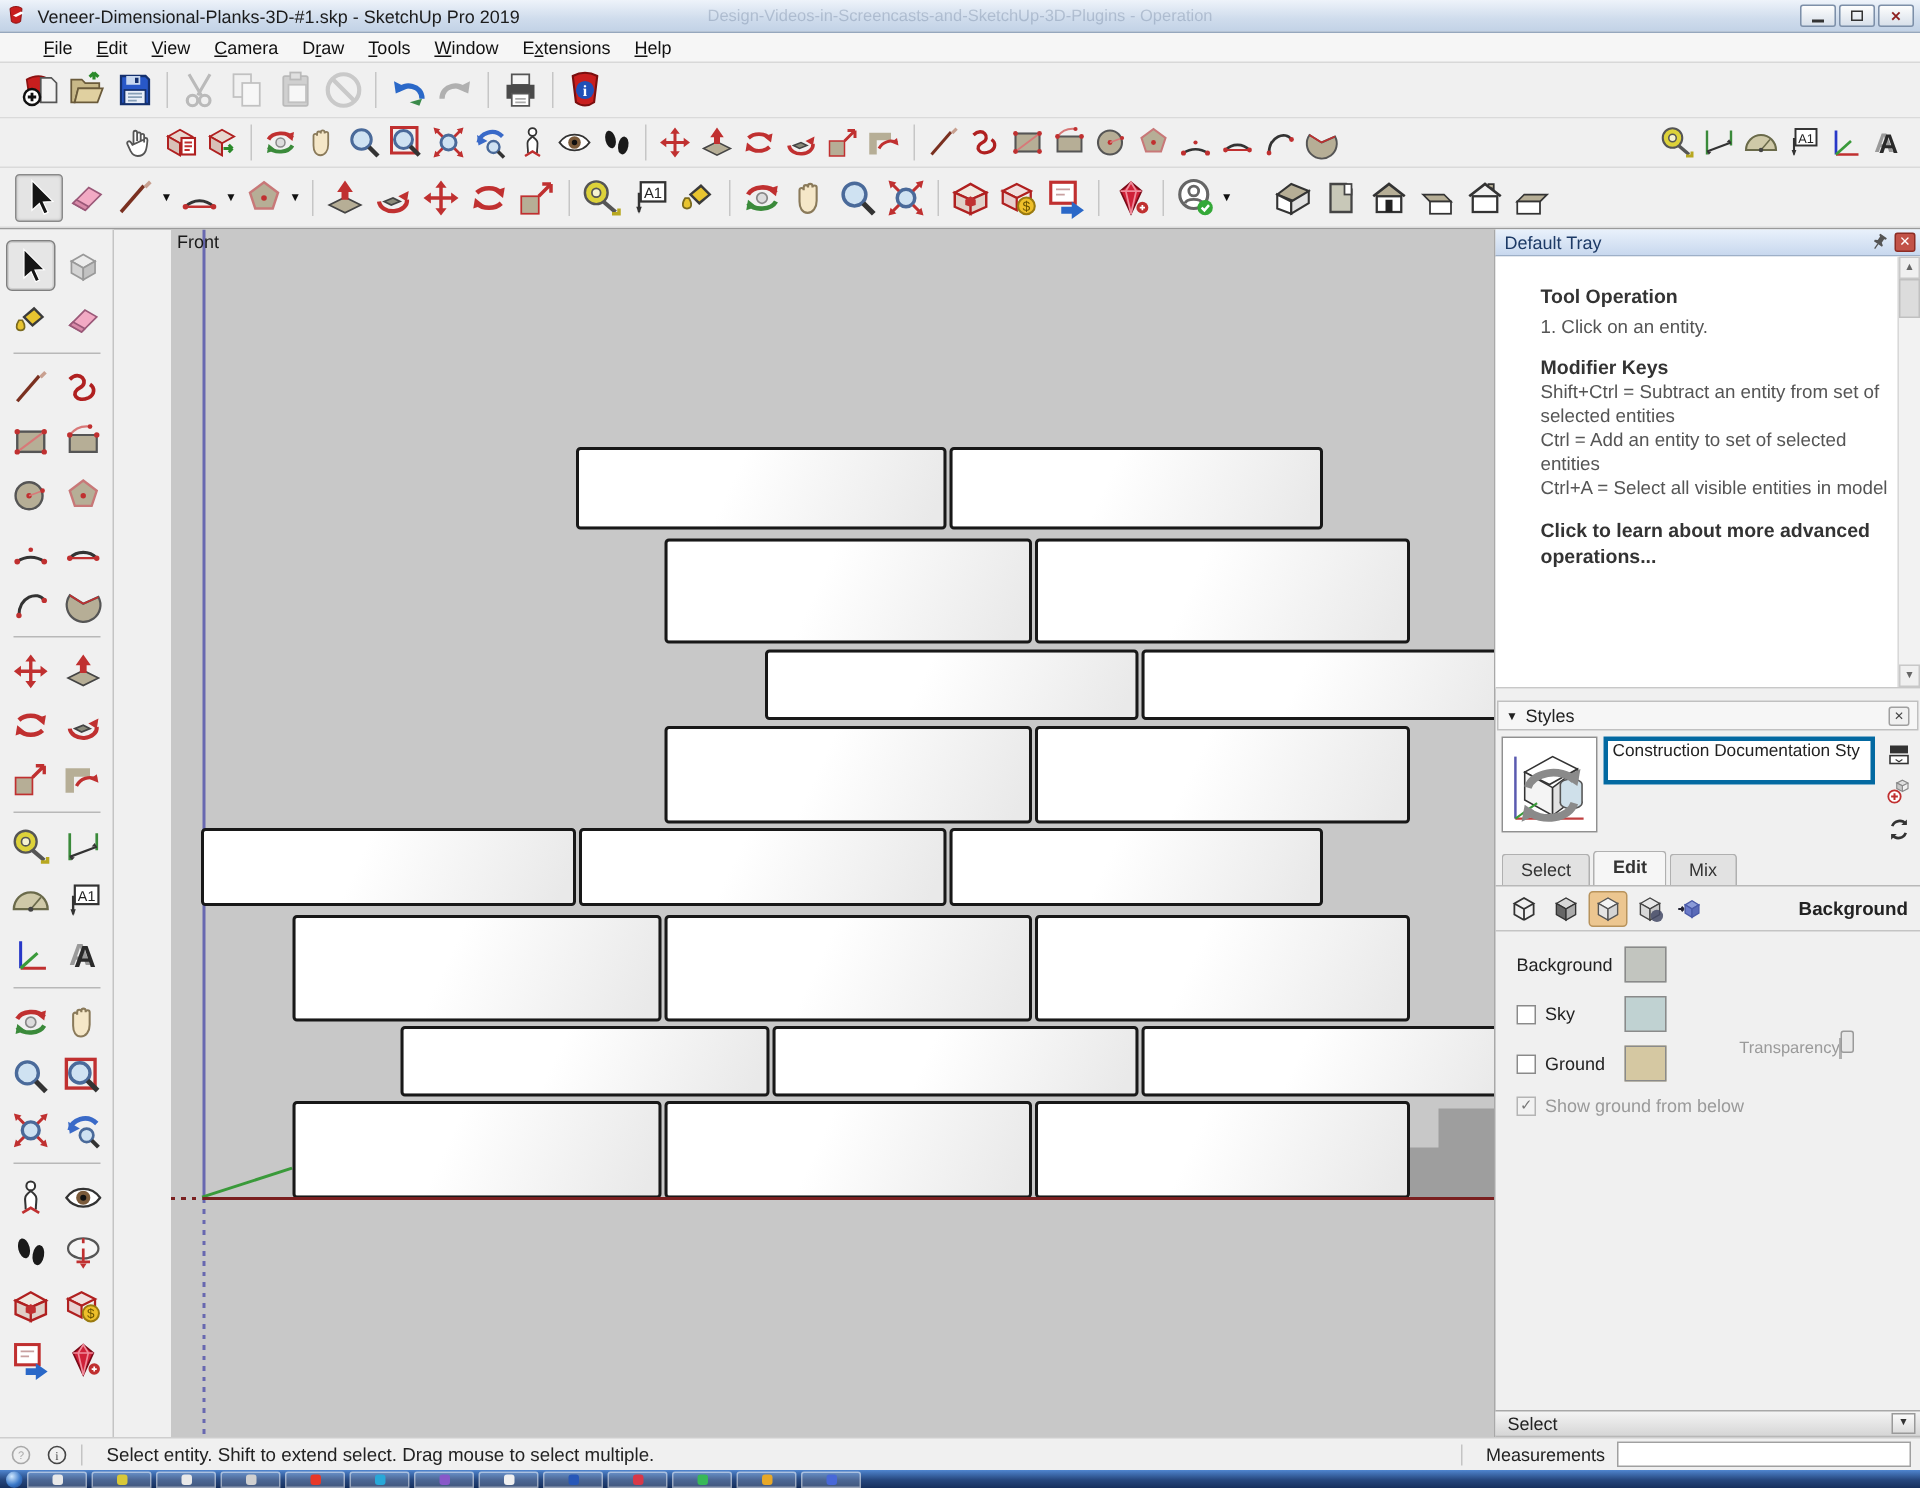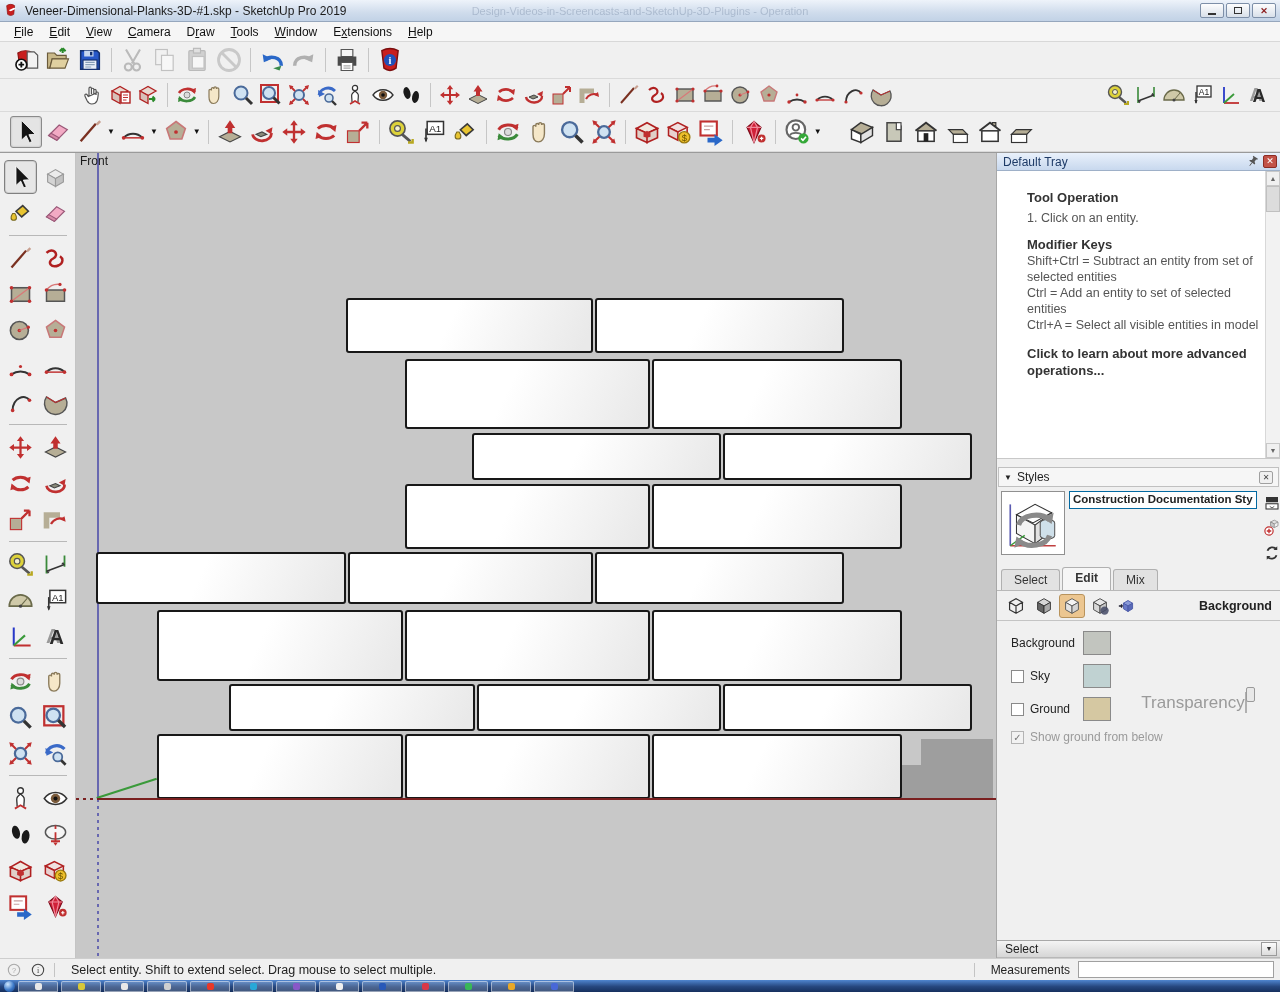--- a/index.html
+++ b/index.html
@@ -12,21 +12,21 @@
   .titlebar .t-title { margin-left:5px; color:#1c1c1c; }
   .ghost-title { position:absolute; left:0; right:0; text-align:center; color:#5a6e8c; opacity:.30; font-size:11px; pointer-events:none; }
   .winbtns { margin-left:auto; display:flex; gap:2px; z-index:2; }
   .winbtn { width:24px; height:15px; border:1px solid #7d8fa8; background:linear-gradient(#fdfdfd,#d8e0ea);
     display:flex; align-items:center; justify-content:center; font-size:9px; color:#333; border-radius:2px; }
   .winbtn.close { color:#8c1d1d; font-weight:bold; }
   .minglyph { width:8px; height:2px; background:#333; margin-top:6px; }
   .maxglyph { width:8px; height:7px; border:1.5px solid #333; }
 
   
-  .menubar { height:20px; background:#f6f6f6; border-bottom:1px solid #d8d8d8; display:flex; align-items:center; padding-left:6px; }
+  .menubar { height:20px; background:#f6f6f6; border-bottom:1px solid #d8d8d8; display:flex; align-items:center; padding-left:21px; }
   .menuitem { padding:2px 8px; color:#111; }
   .menuitem u { text-decoration:underline; }
 
   
   .tb { display:flex; align-items:center; background:#f0f0f0; border-bottom:1px solid #dadada; }
   .tb1 { height:37px; padding-left:10px; }
   .tb2 { height:33px; padding-left:78px; padding-right:8px; }
   .tb3 { height:40px; padding-left:10px; }
   .tbtn { display:flex; align-items:center; justify-content:center; border:1px solid transparent; border-radius:3px; padding:1px; }
   .tbtn.active { border:1px solid #8a8a8a; background:#e4e4e4; box-shadow:inset 0 0 2px #aaa; }
@@ -36,21 +36,21 @@
   .tcaret { font-size:8px; color:#111; margin:0 2px 0 1px; }
 
   
   .main { display:flex; height:806px; border-top:1px solid #9a9a9a; }
   .leftbar { width:76px; background:#f0f0f0; border-right:1px solid #c4c4c4; display:flex; flex-wrap:wrap;
     align-content:flex-start; justify-content:center; padding-top:6px; }
   .lbtn { width:33px; height:34px; display:flex; align-items:center; justify-content:center; border:1px solid transparent; border-radius:4px; margin:1px; }
   .lbtn.active { border:1px solid #808080; background:#e6e6e6; box-shadow:0 0 0 1px #cfcfcf inset; }
   .lhr { width:58px; height:1px; background:#b8b8b8; margin:4px 0; }
 
-  .viewport { flex:1; position:relative; background:#c8c8c8; overflow:hidden; }
+  .viewport { flex:1; position:relative; background:#c8c8c8; overflow:hidden;margin-left:38px; }
   .front-label { position:absolute; left:4px; top:1px; color:#1a1a1a; z-index:5; }
   .plank { position:absolute; border:2px solid #181818; border-radius:3px;
     background:linear-gradient(115deg,#ffffff 42%,#e9e9e9 96%); z-index:3; }
   .shadow { position:absolute; background:#9e9e9e; z-index:2; }
   .axis { position:absolute; z-index:1; }
 
   
   .tray { width:284px; background:#f0f0f0; border-left:1px solid #a8a8a8; display:flex; flex-direction:column; }
   .tray-header { height:18px; background:linear-gradient(#e9f1fb,#c8d8ee); border-bottom:1px solid #9eb0c8;
     display:flex; align-items:center; padding:0 3px 0 6px; color:#1d3a66; }
@@ -65,39 +65,39 @@
   .sbar { width:15px; background:#f2f2f2; border-left:1px solid #d8d8d8; display:flex; flex-direction:column; }
   .sbtn { height:15px; border:1px solid #c8c8c8; background:#f0f0f0; font-size:7px; color:#666; text-align:center; line-height:13px; }
   .sthumb { height:26px; background:#dcdcdc; border:1px solid #c0c0c0; }
   .trayspacer8 { height:8px; }
   .sec-header { height:20px; display:flex; align-items:center; background:#f6f6f6; border:1px solid #c0c0c0; margin:0 1px; padding:0 5px; }
   .sec-header .arr { font-size:8px; margin-right:5px; }
   .sec-x { margin-left:auto; width:14px; height:13px; border:1px solid #a0a0a0; background:#f0f0f0; font-size:8px; line-height:11px; text-align:center; color:#444; border-radius:2px; }
   .styles-body { height:80px; display:flex; padding:4px 2px 4px 4px; gap:4px; }
   .style-thumb { width:64px; height:64px; background:#fff; border:1px solid #909090; }
   .style-mid { flex:1; display:flex; flex-direction:column; gap:3px; }
-  .style-name { height:18px; background:#fff; border:1px solid #0369a1; padding:1px 3px; white-space:nowrap; overflow:hidden; font-size:11.5px;font-weight:bold; }
+  .style-name { height:32px; background:#fff; border:3px solid #0369a1; padding:1px 3px; white-space:nowrap; overflow:hidden; font-size:11.5px; }
   .style-desc { flex:1; background:#fff; border:1px solid #a8a8a8; padding:2px 3px; font-size:11.5px; line-height:1.25; }
   .style-side { width:24px; display:flex; flex-direction:column; align-items:center; gap:3px; padding-top:1px; }
   .tabs { display:flex; align-items:flex-end; height:24px; padding-left:4px; border-bottom:1px solid #b8b8b8; }
   .tab { padding:3px 12px; border:1px solid #b0b0b0; border-bottom:none; background:#e2e2e2; margin-right:2px;
     border-radius:3px 3px 0 0; color:#333; }
   .tab.active { background:#f6f6f6; font-weight:bold; padding-bottom:5px; }
   .editbar { height:30px; display:flex; align-items:center; padding:0 8px 0 6px; border-bottom:1px solid #c4c4c4; }
   .editbar .pane-label { margin-left:auto; font-weight:bold; font-size:12.5px; }
   .ebtn { width:26px; height:24px; display:flex; align-items:center; justify-content:center; border:1px solid transparent; border-radius:3px; margin-right:2px; }
   .ebtn.active { background:#ecc690; border:1px solid #b8935c; }
   .settings { padding:10px 10px 0 14px; }
   .srow { display:flex; align-items:center; margin-bottom:9px; position:relative; }
   .srow .lbl { width:72px; }
   .swatch { width:28px; height:24px; border:1px solid #8a8a8a; }
   .cb { width:13px; height:13px; border:1px solid #8a8a8a; background:#fff; margin-right:6px; font-size:10px; line-height:11px; text-align:center; color:#777; }
   .cb.dis { background:#f2f2f2; border-color:#b4b4b4; }
   .gray { color:#9a9a9a; }
-  .transp { position:absolute; left:128px; top:-4px; width:110px; text-align:center; color:#9a9a9a; font-size:17px; }
+  .transp { position:absolute; left:128px; top:-4px; width:110px; text-align:center; color:#9a9a9a; font-size:11px; }
   .slider-track { margin-top:5px; height:3px; background:#c8c8c8; border:1px solid #b0b0b0; position:relative; }
   .slider-thumb { position:absolute; left:45%; top:-6px; width:9px; height:15px; background:#e8e8e8; border:1px solid #9a9a9a; border-radius:2px; }
   .tray-bottom { margin-top:auto; }
   .select-bar { height:18px; background:linear-gradient(#f4f4f4,#d6d6d6); border-top:1px solid #a8a8a8; border-bottom:1px solid #b8b8b8;
     display:flex; align-items:center; padding:0 3px 0 8px; }
   .combo-btn { margin-left:auto; width:16px; height:14px; border:1px solid #9a9a9a; background:linear-gradient(#fbfbfb,#dcdcdc);
     font-size:7px; text-align:center; line-height:12px; color:#333; }
 
   
   .statusbar { height:22px; background:#f0f0f0; border-top:1px solid #cecece; display:flex; align-items:center; padding:0 6px; }

